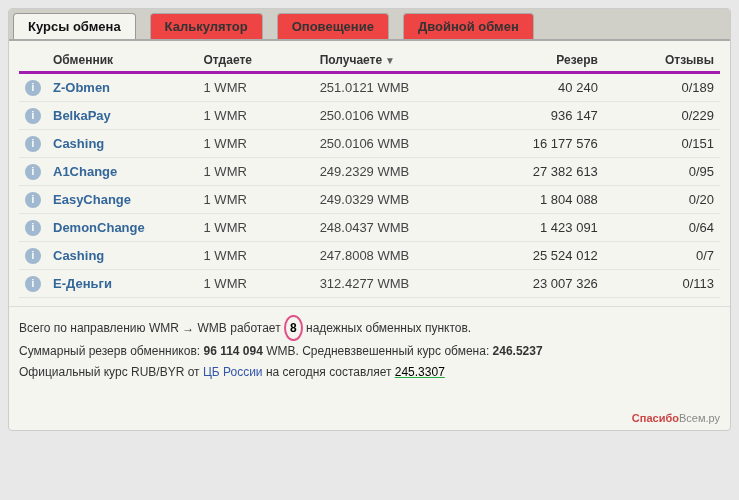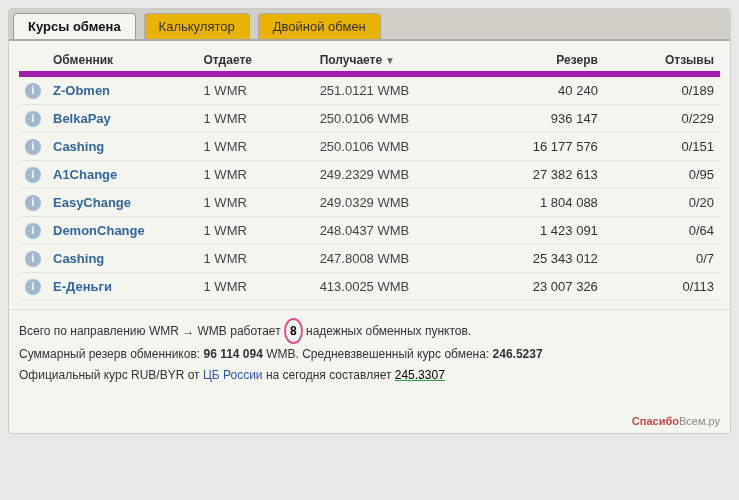--- a/index.html
+++ b/index.html
@@ -18,33 +18,33 @@
       border-radius: 4px;
       overflow: hidden;
     }
 
     
     .nav-tabs {
       display: flex;
       background: #d0cfc8;
       border-bottom: 2px solid #aaa;
       padding: 4px 4px 0 4px;
-      gap: 8px;
+      gap: 14px;
     }
 
     .nav-tab {
       padding: 5px 14px;
       border-radius: 4px 4px 0 0;
       border: 1px solid #aaa;
       border-bottom: none;
       cursor: pointer;
-      background: #eab308;
+      background: #ef4444;
       font-size: 13px;
       color: #333;
-      font-weight: normal;
+      font-weight: bold;
     }
 
     .nav-tab.active {
       background: #f5f5f0;
       border-color: #999;
       font-weight: bold;
       color: #111;
     }
 
     
@@ -55,21 +55,21 @@
     table {
       width: 100%;
       border-collapse: collapse;
     }
 
     thead tr th {
       font-weight: bold;
       color: #333;
       padding: 4px 6px;
       text-align: left;
-      border-bottom: 6px solid #a21caf;
+      border-bottom: 3px solid #a21caf;
       font-size: 12px;
     }
 
     thead tr th.right {
       text-align: right;
     }
 
     th.sortable {
       cursor: pointer;
     }
@@ -175,20 +175,21 @@
     }
   </style>
 </head>
 <body>
 
 <div class="outer">
 
   <div class="nav-tabs">
     <div class="nav-tab active">Курсы обмена</div>
     <div class="nav-tab">Калькулятор</div>
+    <div class="nav-tab">Оповещение</div>
     <div class="nav-tab">Двойной обмен</div>
   </div>
 
   <div class="table-area">
     <table>
       <thead>
         <tr>
           <th style="width:20px;"></th>
           <th>Обменник</th>
           <th>Отдаете</th>
@@ -258,30 +259,30 @@
       <td class="reserve">1 423 091</td>
       <td class="reviews">0/64</td>
     </tr>
           <tr>
       <td class="info-icon">
         <span class="info-btn">i</span>
       </td>
       <td class="exchanger">Cashing</td>
       <td class="give">1 WMR</td>
       <td class="get">247.8008 WMB</td>
-      <td class="reserve">25 343 012</td>
+      <td class="reserve">25 524 012</td>
       <td class="reviews">0/7</td>
     </tr>
           <tr>
       <td class="info-icon">
         <span class="info-btn">i</span>
       </td>
       <td class="exchanger">E-Деньги</td>
       <td class="give">1 WMR</td>
-      <td class="get">413.0025 WMB</td>
+      <td class="get">312.4277 WMB</td>
       <td class="reserve">23 007 326</td>
       <td class="reviews">0/113</td>
     </tr>
         </tbody>
     </table>
   </div>
 
   <div class="footer-text">
     <div>
       <span>Всего по направлению WMR → WMB работает</span>

